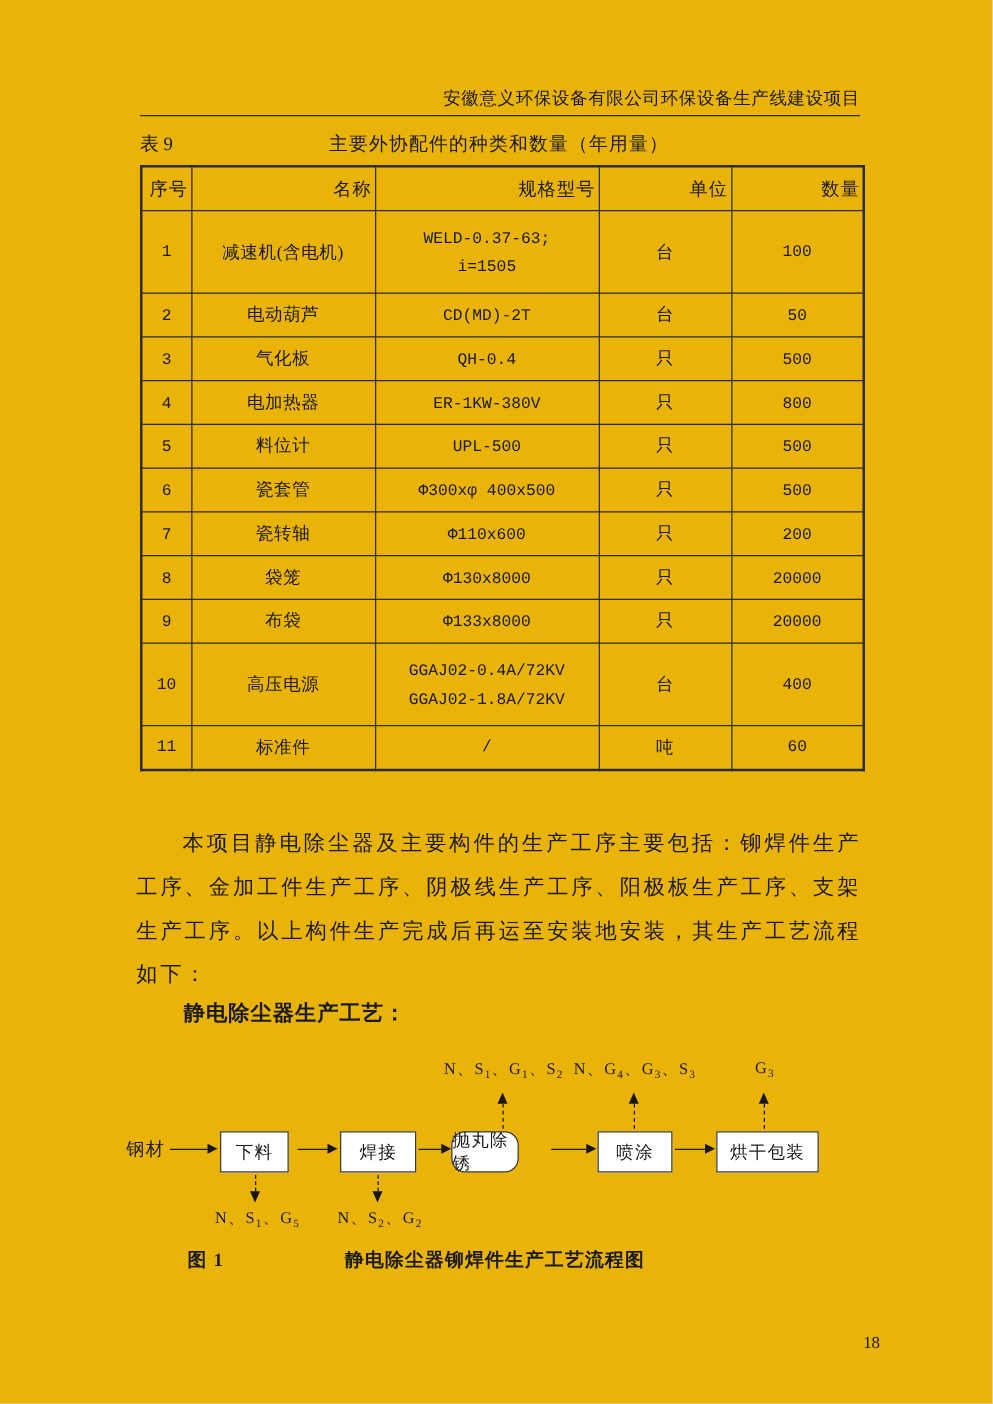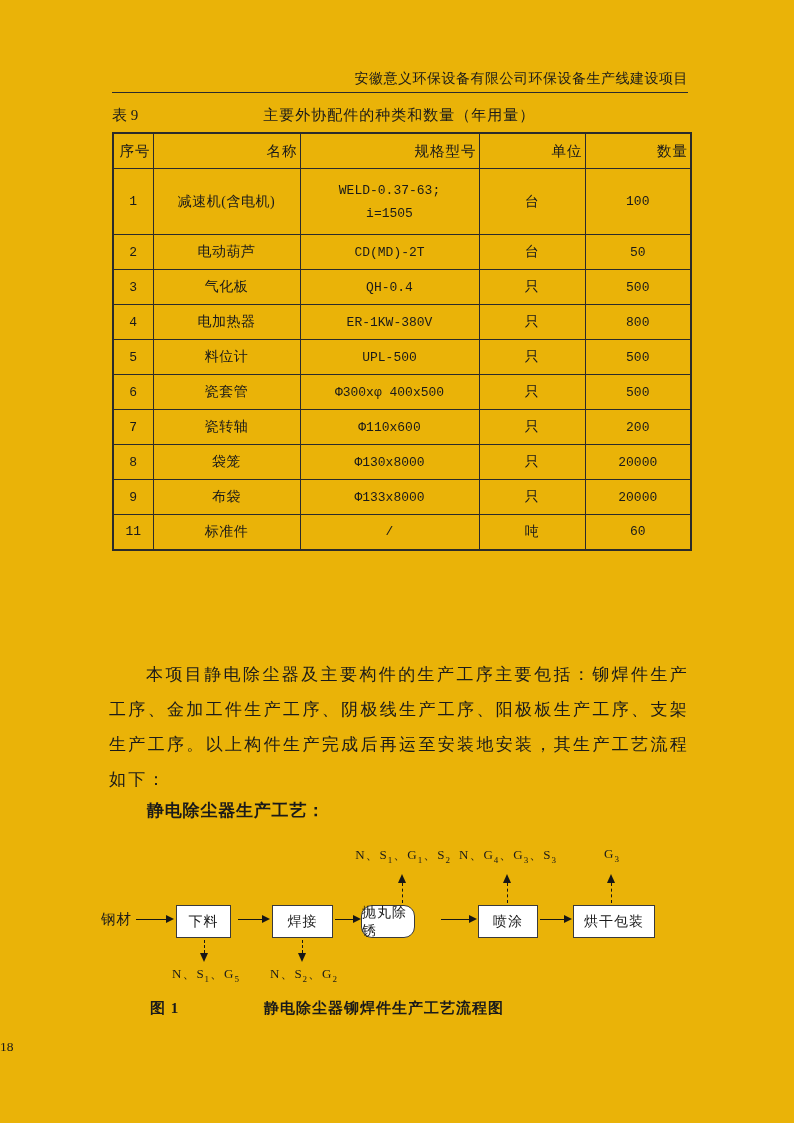--- a/index.html
+++ b/index.html
@@ -73,22 +73,22 @@
     border-top:9px solid #161616; border-left:4.5px solid transparent; border-right:4.5px solid transparent;
   }
   .flow-label { position:absolute; font-size:13px; white-space:nowrap; transform:translateX(-50%); letter-spacing:1px; }
   .flow-label sub { font-size:9px; }
   .flow-label.top { top:1px; }
   .flow-label.bottom { top:120px; }
 
   
   .figure-caption { position:absolute; top:999px; left:0; width:794px; height:22px; font-weight:bold; font-size:15px; }
   .fig-label { position:absolute; left:150px; top:0; letter-spacing:1px; }
-  .fig-title { position:absolute; left:372px; top:0; transform:translateX(-50%); letter-spacing:1px; white-space:nowrap;padding-left:24px; }
-  .page-number { position:absolute; top:1039px; left:0; width:704px; text-align:left; font-size:13.5px; }
+  .fig-title { position:absolute; left:384px; top:0; transform:translateX(-50%); letter-spacing:1px; white-space:nowrap;padding-left:24px; }
+  .page-number { position:absolute; top:1066px; left:0; width:704px; text-align:right; font-size:13.5px; }
 </style>
 </head>
 <body>
 
 <div class="page">
 
   <div class="doc-header">
     <span>安徽意义环保设备有限公司环保设备生产线建设项目</span>
   </div>
 
@@ -191,20 +191,30 @@
           </tr>
           <tr>
             <td class="c-no">9</td>
             <td class="c-name">布袋</td>
             <td class="c-spec">
               <div class="spec-line">Φ133x8000</div>
             </td>
             <td class="c-unit">只</td>
             <td class="c-qty">20000</td>
           </tr>
+          <tr class="tall">
+            <td class="c-no">10</td>
+            <td class="c-name">高压电源</td>
+            <td class="c-spec">
+              <div class="spec-line">GGAJ02-0.4A/72KV</div>
+              <div class="spec-line">GGAJ02-1.8A/72KV</div>
+            </td>
+            <td class="c-unit">台</td>
+            <td class="c-qty">400</td>
+          </tr>
           <tr>
             <td class="c-no">11</td>
             <td class="c-name">标准件</td>
             <td class="c-spec">
               <div class="spec-line">/</div>
             </td>
             <td class="c-unit">吨</td>
             <td class="c-qty">60</td>
           </tr>
         </tbody>

